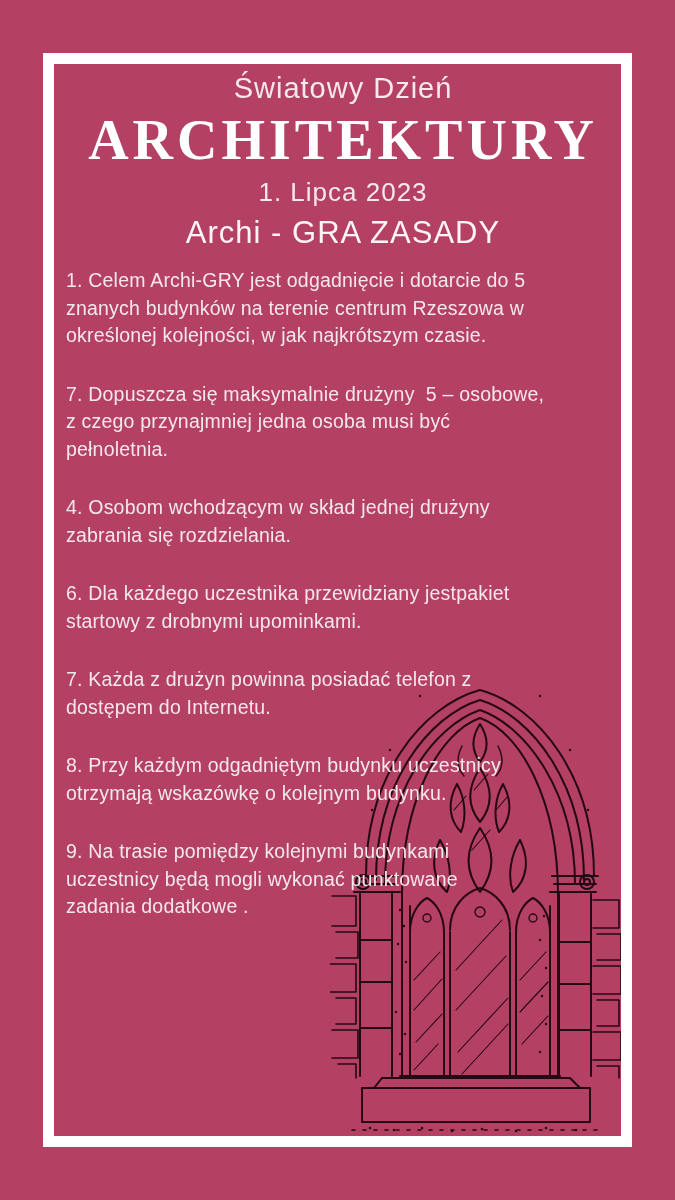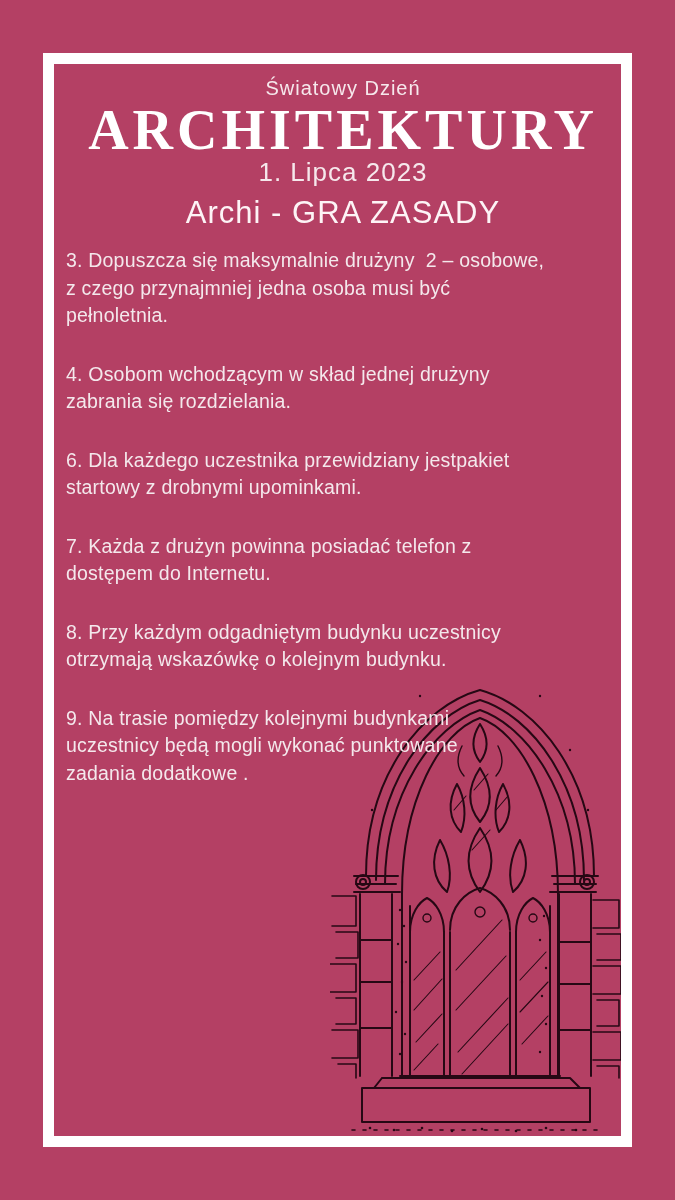--- a/index.html
+++ b/index.html
@@ -29,25 +29,25 @@
     width: 291px; height: 455px;
     z-index: 0;
   }
 
   .content {
     position: absolute; left: 66px; top: 64px; width: 554px;
     z-index: 1; color: var(--text);
   }
 
   .kicker {
-    margin-top: 8px; font-size: 20px; line-height: 33px;
+    margin-top: 8px; font-size: 29px; line-height: 33px;
     text-align: center; letter-spacing: 1px; color: #f6e8ec; font-weight: 400;
   }
   .title {
-    margin: 0; font-family: "Liberation Serif", "DejaVu Serif", serif;
+    margin: 10px; font-family: "Liberation Serif", "DejaVu Serif", serif;
     font-weight: 700; font-size: 56px; line-height: 50px;
     text-align: center; letter-spacing: 4px; color: var(--title);
     white-space: nowrap;
   }
   .date {
     font-size: 26px; line-height: 34px; text-align: center;
     letter-spacing: 1px; color: #f6e8ec;
   }
   .rules-heading {
     margin: 4px 0 0; font-size: 31px; line-height: 40px;
@@ -157,21 +157,24 @@
   <div class="frame"></div>
 
   <div class="content">
     <div class="kicker">Światowy Dzień</div>
     <h1 class="title">ARCHITEKTURY</h1>
     <div class="date">1. Lipca 2023</div>
 
     <h2 class="rules-heading">Archi - GRA ZASADY</h2>
 
     <div class="rules">
-      <p class="rule">3. Dopuszcza się maksymalnie drużyny  2 – osobowe,
+      <p class="rule">1. Celem Archi-GRY jest odgadnięcie i dotarcie do 5
+znanych budynków na terenie centrum Rzeszowa w
+określonej kolejności, w jak najkrótszym czasie.</p>
+      <p class="rule">7. Dopuszcza się maksymalnie drużyny  5 – osobowe,
 z czego przynajmniej jedna osoba musi być
 pełnoletnia.</p>
       <p class="rule">4. Osobom wchodzącym w skład jednej drużyny
 zabrania się rozdzielania.</p>
       <p class="rule">6. Dla każdego uczestnika przewidziany jestpakiet
 startowy z drobnymi upominkami.</p>
       <p class="rule">7. Każda z drużyn powinna posiadać telefon z
 dostępem do Internetu.</p>
       <p class="rule">8. Przy każdym odgadniętym budynku uczestnicy
 otrzymają wskazówkę o kolejnym budynku.</p>

